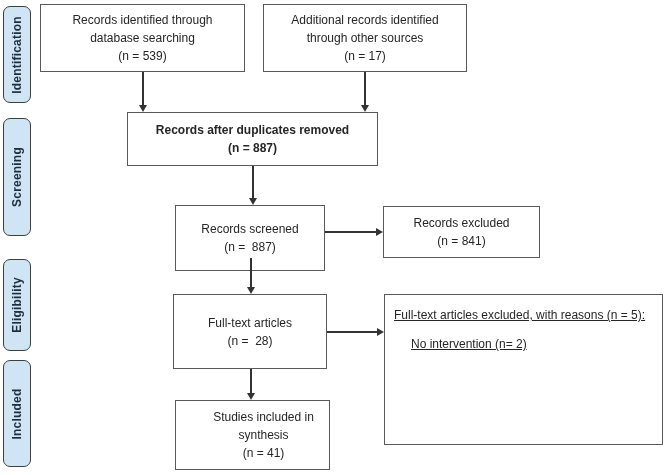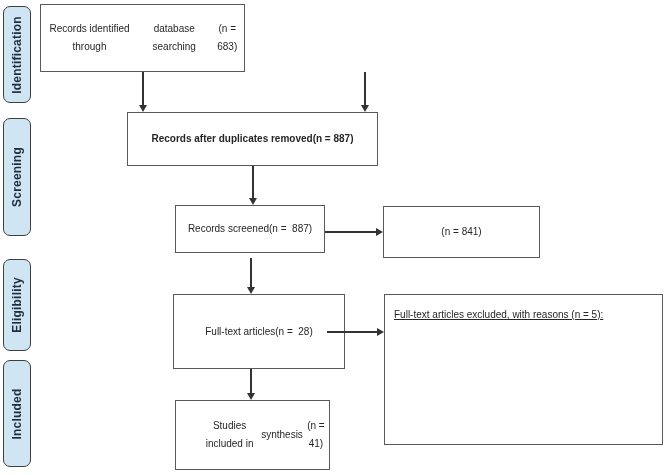--- a/index.html
+++ b/index.html
@@ -37,24 +37,24 @@
     font-size:12px;
     color:var(--sidebar-text);
     letter-spacing:.2px;
   }
   
   .fbox{
     position:absolute;
     background:#fff;
     border:1.5px solid var(--box-border);
     box-sizing:border-box;
-    display:flex;flex-direction:row;
+    display:flex;flex-direction:column;
     align-items:center;justify-content:center;
     text-align:center;
-    font-size:10px;
+    font-size:12px;
     line-height:18px;
   }
   .box-line{white-space:pre-wrap;}
   
   .fbox.reasons{
     align-items:flex-start;justify-content:flex-start;
     text-align:left;
     padding:11px 8px 20px 9px;
     text-decoration:underline;
   }
@@ -92,42 +92,49 @@
   <div class="rail" style="top:259px;height:92px;">
     <span>Eligibility</span>
   </div>
   <div class="rail" style="top:360px;height:107px;">
     <span>Included</span>
   </div>
 
   <div class="fbox" style="left:40px;top:4px;width:205px;height:68px;">
     <div class="box-line">Records identified through</div>
     <div class="box-line">database searching</div>
-    <div class="box-line">(n = 683)</div>
+    <div class="box-line">(n = 539)</div>
+  </div>
+  <div class="fbox" style="left:263px;top:4px;width:204px;height:68px;">
+    <div class="box-line">Additional records identified</div>
+    <div class="box-line">through other sources</div>
+    <div class="box-line">(n = 17)</div>
   </div>
 
   <div class="fbox" style="left:127px;top:112px;width:251px;height:54px;font-weight:bold;">
     <div class="box-line">Records after duplicates removed</div>
     <div class="box-line">(n = 887)</div>
   </div>
 
-  <div class="fbox" style="left:175px;top:205px;width:150px;height:48px;">
+  <div class="fbox" style="left:175px;top:205px;width:150px;height:66px;">
     <div class="box-line">Records screened</div>
     <div class="box-line">(n =  887)</div>
   </div>
   <div class="fbox" style="left:383px;top:206px;width:157px;height:52px;">
+    <div class="box-line">Records excluded</div>
     <div class="box-line">(n = 841)</div>
   </div>
 
-  <div class="fbox" style="left:173px;top:294px;width:172px;height:75px;">
+  <div class="fbox" style="left:173px;top:294px;width:154px;height:75px;">
     <div class="box-line">Full-text articles</div>
     <div class="box-line">(n =  28)</div>
   </div>
   <div class="fbox reasons" style="left:384px;top:294px;width:279px;height:151px;">
     <div class="reasons-title">Full-text articles excluded, with reasons (n = 5):</div>
+    <div class="reason-line">No intervention (n= 2)</div>
   </div>
 
   <div class="fbox" style="left:175px;top:400px;width:155px;height:70px;padding-left:22px;">
     <div class="box-line">Studies included in</div>
     <div class="box-line">synthesis</div>
     <div class="box-line">(n = 41)</div>
   </div>
 
   <div class="arrow-v" style="left:142px;top:72px;height:34px;"></div>
   <div class="arrow-v" style="left:364px;top:72px;height:34px;"></div>

